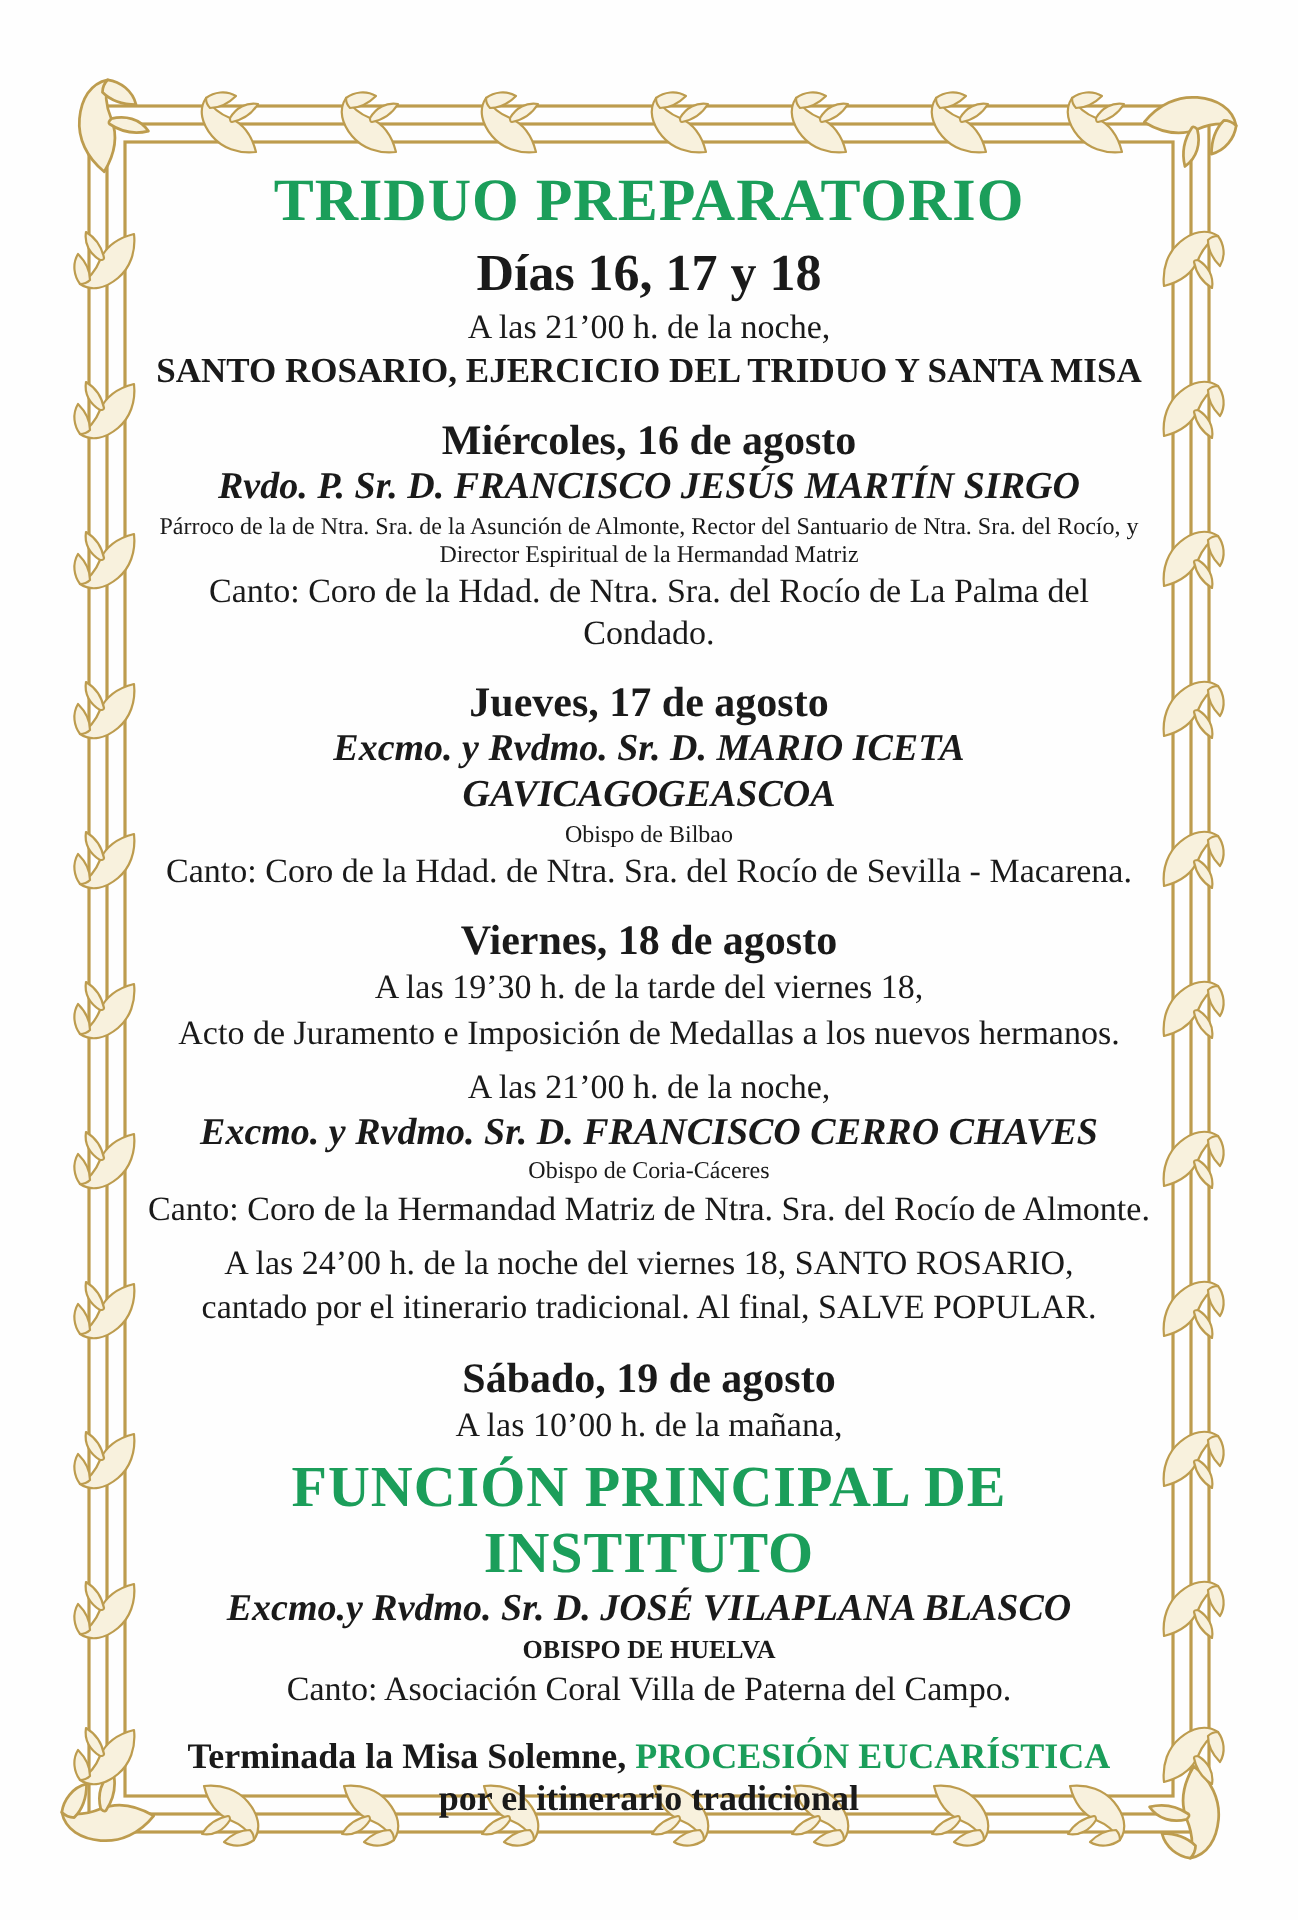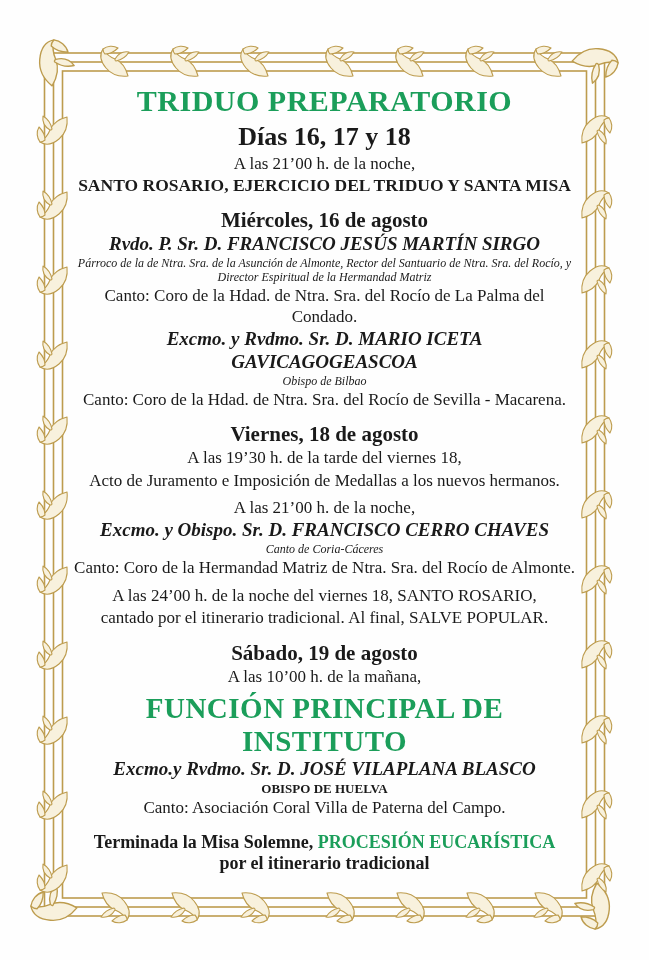--- a/index.html
+++ b/index.html
@@ -30,21 +30,21 @@
   .h-green{
     color:var(--green);font-weight:bold;font-size:30px;line-height:1.12;
     letter-spacing:.5px;
   }
   .h-days{font-size:26px;font-weight:bold;margin-top:4px !important;}
   .line{font-size:17px;line-height:1.2;margin-top:2px !important;}
   .line-bold{font-size:17.5px;font-weight:bold;line-height:1.2;margin-top:1px !important;}
   .note{margin-top:10px !important;}
   .day-h{font-size:21px;font-weight:bold;margin-top:12px !important;line-height:1.15;}
   .name{font-size:19px;font-weight:bold;font-style:italic;line-height:1.2;margin-top:1px !important;}
-  .role{font-size:12px;font-style:italic;line-height:1.18;}
+  .role{font-size:12px;line-height:1.18;}
   .role-caps{font-size:13px;font-weight:bold;line-height:1.2;}
   .gap-sm{margin-top:7px !important;}
   .func-title{font-size:29px;margin-top:5px !important;}
   .closing{font-size:18px;font-weight:bold;line-height:1.25;margin-top:12px !important;}
   .closing .hl{color:var(--green);}
   .closing-2{font-size:18px;font-weight:bold;line-height:1.2;}
 </style>
 </head>
 <body>
 
@@ -120,30 +120,31 @@
     <p class="h-days">Días 16, 17 y 18</p>
     <p class="line">A las 21’00 h. de la noche,</p>
     <p class="line-bold">SANTO ROSARIO, EJERCICIO DEL TRIDUO Y SANTA MISA</p>
 
     <p class="day-h">Miércoles, 16 de agosto</p>
     <p class="name">Rvdo. P. Sr. D. FRANCISCO JESÚS MARTÍN SIRGO</p>
     <p class="role">Párroco de la de Ntra. Sra. de la Asunción de Almonte, Rector del Santuario de Ntra. Sra. del Rocío, y</p>
     <p class="role">Director Espiritual de la Hermandad Matriz</p>
     <p class="line">Canto: Coro de la Hdad. de Ntra. Sra. del Rocío de La Palma del Condado.</p>
 
+    <p class="day-h">Jueves, 17 de agosto</p>
     <p class="name">Excmo. y Rvdmo. Sr. D. MARIO ICETA GAVICAGOGEASCOA</p>
     <p class="role">Obispo de Bilbao</p>
     <p class="line">Canto: Coro de la Hdad. de Ntra. Sra. del Rocío de Sevilla - Macarena.</p>
 
     <p class="day-h">Viernes, 18 de agosto</p>
     <p class="line">A las 19’30 h. de la tarde del viernes 18,</p>
     <p class="line">Acto de Juramento e Imposición de Medallas a los nuevos hermanos.</p>
     <p class="line gap-sm">A las 21’00 h. de la noche,</p>
-    <p class="name">Excmo. y Obispo. Sr. D. FRANCISCO CERRO CHAVES</p>
-    <p class="role">Canto de Coria-Cáceres</p>
+    <p class="name">Excmo. y Rvdmo. Sr. D. FRANCISCO CERRO CHAVES</p>
+    <p class="role">Obispo de Coria-Cáceres</p>
     <p class="line">Canto: Coro de la Hermandad Matriz de Ntra. Sra. del Rocío de Almonte.</p>
     <p class="line gap-sm">A las 24’00 h. de la noche del viernes 18, SANTO ROSARIO,</p>
     <p class="line">cantado por el itinerario tradicional. Al final, SALVE POPULAR.</p>
 
     <p class="day-h">Sábado, 19 de agosto</p>
     <p class="line">A las 10’00 h. de la mañana,</p>
     <p class="h-green func-title">FUNCIÓN PRINCIPAL DE INSTITUTO</p>
     <p class="name">Excmo.y Rvdmo. Sr. D. JOSÉ VILAPLANA BLASCO</p>
     <p class="role-caps">OBISPO DE HUELVA</p>
     <p class="line">Canto: Asociación Coral Villa de Paterna del Campo.</p>

